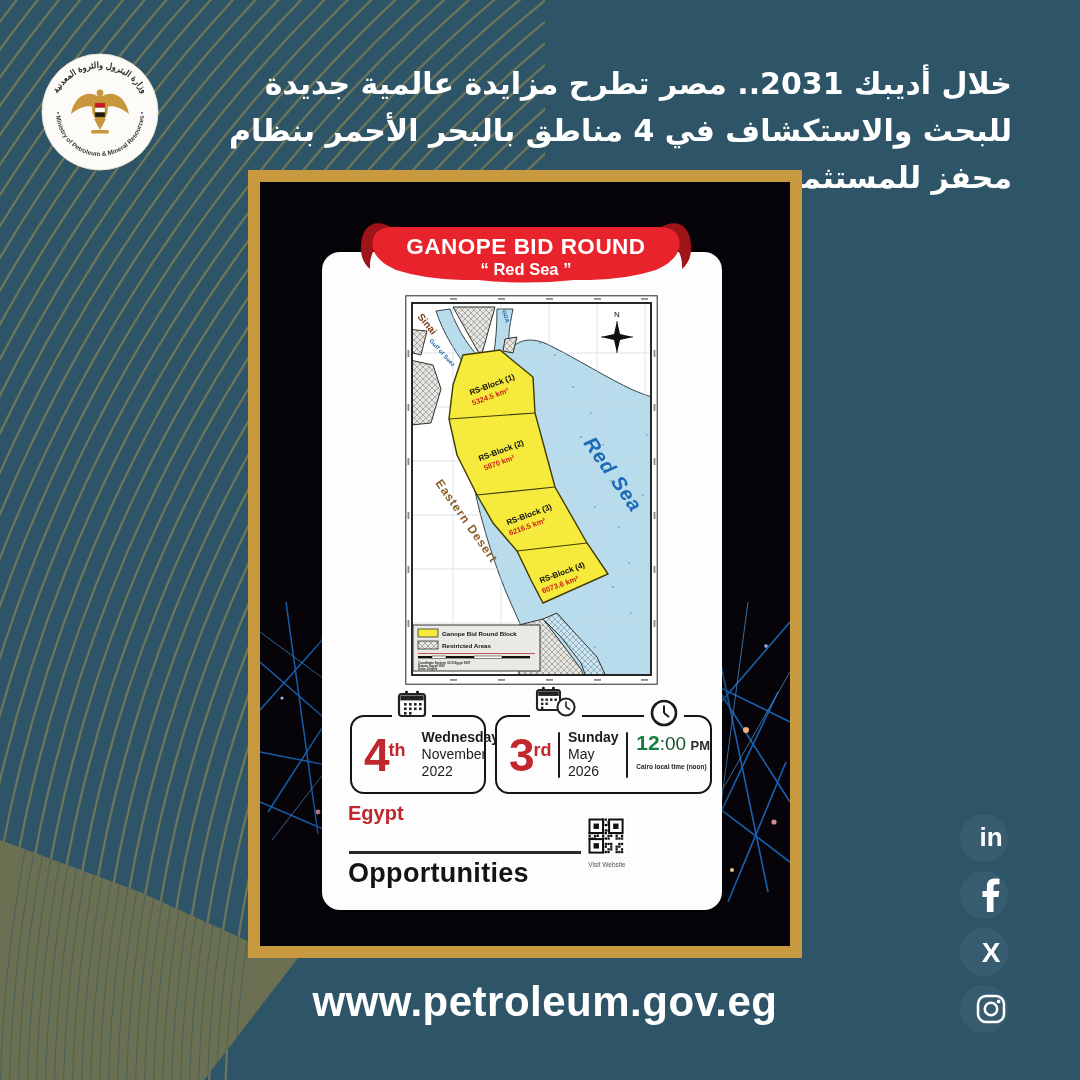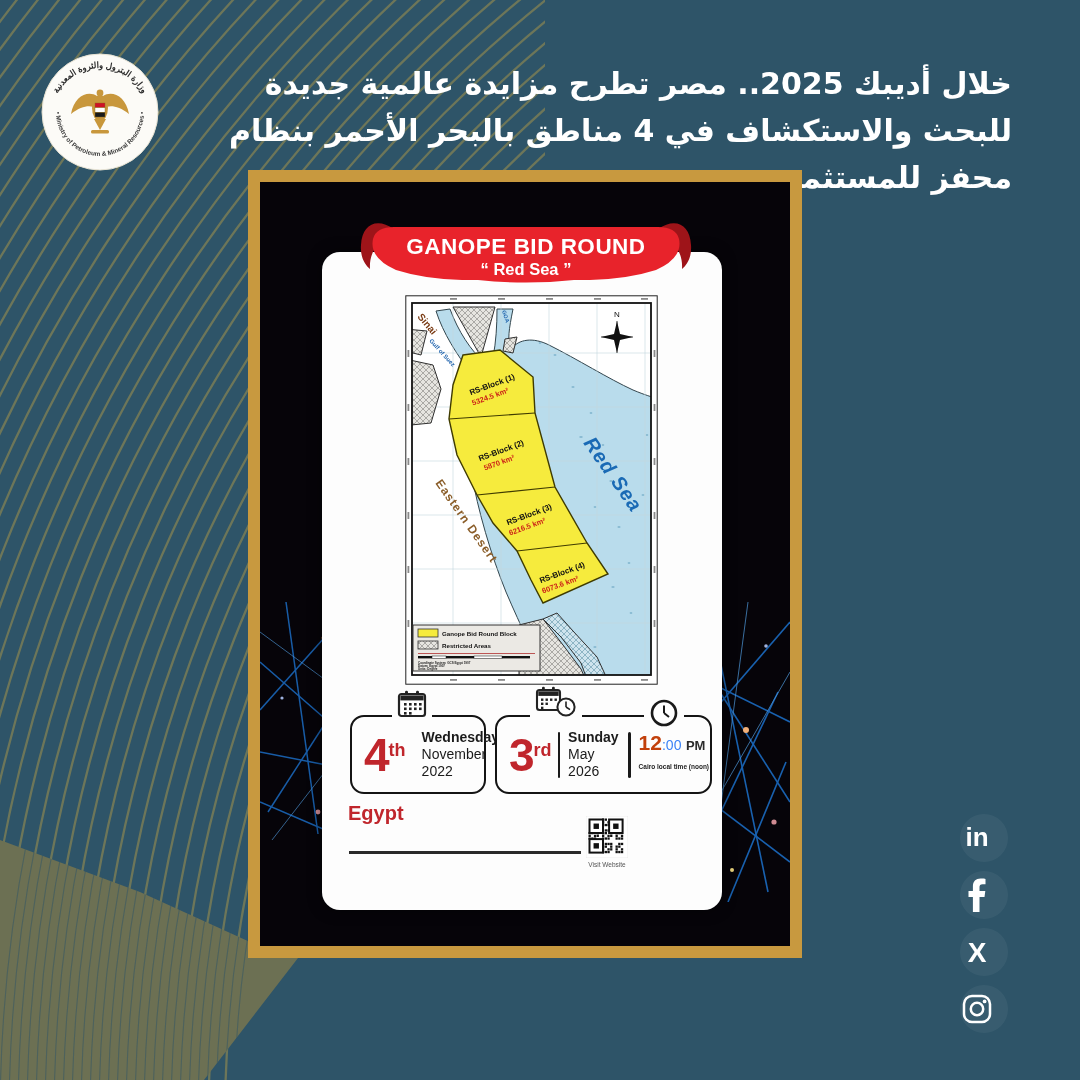--- a/index.html
+++ b/index.html
@@ -32,39 +32,39 @@
   .evt-icon{position:absolute;background:#fdfdfd;padding:0 5px;z-index:4;line-height:0;}
   .iconA{left:70px;top:438px;}
   .iconB{left:208px;top:434px;}
   .iconC{left:322px;top:446px;}
   .daynum{color:#c0262c;font-weight:bold;font-size:46px;line-height:46px;letter-spacing:-1px;}
   .daysuf{color:#c0262c;font-weight:bold;font-size:18px;line-height:18px;margin-top:9px;}
   .vdiv{width:2.5px;background:#1a1a1a;height:46px;border-radius:2px;}
   .dcol{font-size:14px;color:#1b1b1b;line-height:17px;}
   .dcol .wd{font-weight:bold;}
   .timecol{line-height:20px;}
-  .t-hour{color:#c2410c;font-weight:bold;font-size:21px;margin-top:36px;}
-  .t-min{color:#3b82f6;font-size:14px;}
+  .t-hour{color:#15803d;font-weight:bold;font-size:21px;margin-top:36px;}
+  .t-min{color:#14532d;font-size:19px;}
   .t-mer{color:#2b2b2b;font-size:13px;font-weight:bold;}
   .t-note{font-size:6.5px;font-weight:bold;color:#1c1c1c;margin-top:1px;}
 
   
   .brand-top{position:absolute;left:26px;top:550px;color:#c0262c;font-weight:bold;font-size:20px;}
   .brand-line{position:absolute;left:27px;top:599px;width:232px;height:2.5px;background:#2a2a2a;}
   .brand-bottom{position:absolute;left:26px;top:606px;color:#141414;font-weight:bold;font-size:27px;letter-spacing:.3px;}
   .qr{position:absolute;left:264px;top:564px;}
   .qr-caption{position:absolute;left:252px;top:609px;width:66px;text-align:center;font-size:6.5px;color:#555;}
   .eug{position:absolute;left:320px;top:556px;width:74px;text-align:center;}
   .eug-cap1{font-size:5.6px;font-weight:bold;color:#cf2027;margin-top:1px;letter-spacing:.2px;}
   .eug-cap2{font-size:3.6px;color:#666;letter-spacing:.1px;}
 
   
   .social{position:absolute;left:960px;top:814px;width:48px;}
   .chip{position:relative;width:48px;height:48px;margin-bottom:9px;border-radius:50%;
-        background:rgba(255,255,255,.05);display:flex;align-items:center;justify-content:flex-start;}
+        background:rgba(255,255,255,.05);display:flex;align-items:center;justify-content:flex-end;}
 
   .url{position:absolute;left:215px;top:978px;width:660px;text-align:center;color:#ffffff;
        font-weight:bold;font-size:42px;letter-spacing:.5px;}
 
   svg text{font-family:"Liberation Sans",sans-serif;}
 </style>
 </head>
 <body>
 
 <div class="stage">
@@ -190,21 +190,21 @@
         <rect x="-5" y="-5" width="10" height="4.7" fill="#ce1126" stroke="#8a6a20" stroke-width=".4"></rect>
         <rect x="-5" y="-0.3" width="10" height="4.7" fill="#ffffff" stroke="#8a6a20" stroke-width=".4"></rect>
         <rect x="-5" y="4.4" width="10" height="4.6" fill="#1a1a1a" stroke="#8a6a20" stroke-width=".4"></rect>
         <path d="M-6,11 L6,11 L0,22 Z" fill="#c8973c"></path>
         <rect x="-9" y="22" width="18" height="3.4" rx="1.5" fill="#c8973c"></rect>
       </g>
     </svg>
   </div>
 
   <div class="headline">
-    <div class="l1">خلال أديبك 2025.. مصر تطرح مزايدة عالمية جديدة</div>
+    <div class="l1">خلال أديبك 2031.. مصر تطرح مزايدة عالمية جديدة</div>
     <div class="l2">للبحث والاستكشاف في 4 مناطق بالبحر الأحمر بنظام محفز للمستثمرين</div>
   </div>
 
   <div class="poster">
 
     <svg class="constellation" style="left:0;top:420px;" width="100" height="240">
       <g stroke="#1a66b8" stroke-width="1.5" opacity="0.9">
         <line x1="0" y1="60" x2="78" y2="128"></line>
           <line x1="0" y1="108" x2="64" y2="36"></line>
         <line x1="8" y1="210" x2="84" y2="92"></line>
@@ -471,20 +471,21 @@
           <div style="white-space:nowrap;">
             <span class="t-hour">12</span><span class="t-min">:00</span>
             <span class="t-mer">PM</span>
           </div>
           <div class="t-note">Cairo local time (noon)</div>
         </div>
       </div>
 
       <div class="brand-top">Egypt</div>
       <div class="brand-line"></div>
+      <div class="brand-bottom">Opportunities</div>
 
       <div class="qr">
         <svg id="qr-svg" width="42" height="42" viewBox="0 0 42 42">
           <rect x="0" y="0" width="42" height="42" fill="#fff" stroke="#ddd" stroke-width="0.5"></rect>
           <g id="qr-cells" fill="#111">
               <rect x="2.5" y="16" width="2.3000000000000003" height="2.3000000000000003"></rect>
               <rect x="2.5" y="18.700000000000003" width="2.3000000000000003" height="2.3000000000000003"></rect>
               <rect x="2.5" y="21.400000000000002" width="2.3000000000000003" height="2.3000000000000003"></rect>
               <rect x="5.2" y="16" width="2.3000000000000003" height="2.3000000000000003"></rect>
               <rect x="5.2" y="21.400000000000002" width="2.3000000000000003" height="2.3000000000000003"></rect>
@@ -581,13 +582,14 @@
     </div>
     <div class="chip">
       <svg width="34" height="34" viewBox="0 0 34 34">
         <rect x="4" y="4" width="26" height="26" rx="8" fill="none" stroke="#ffffff" stroke-width="2.5"></rect>
         <circle cx="17" cy="17" r="6.2" fill="none" stroke="#ffffff" stroke-width="2.5"></circle>
         <circle cx="24.6" cy="9.4" r="1.9" fill="#ffffff"></circle>
       </svg>
     </div>
   </div>
 
+  <div class="url">www.petroleum.gov.eg</div>
 </div>
 
 </body></html>

